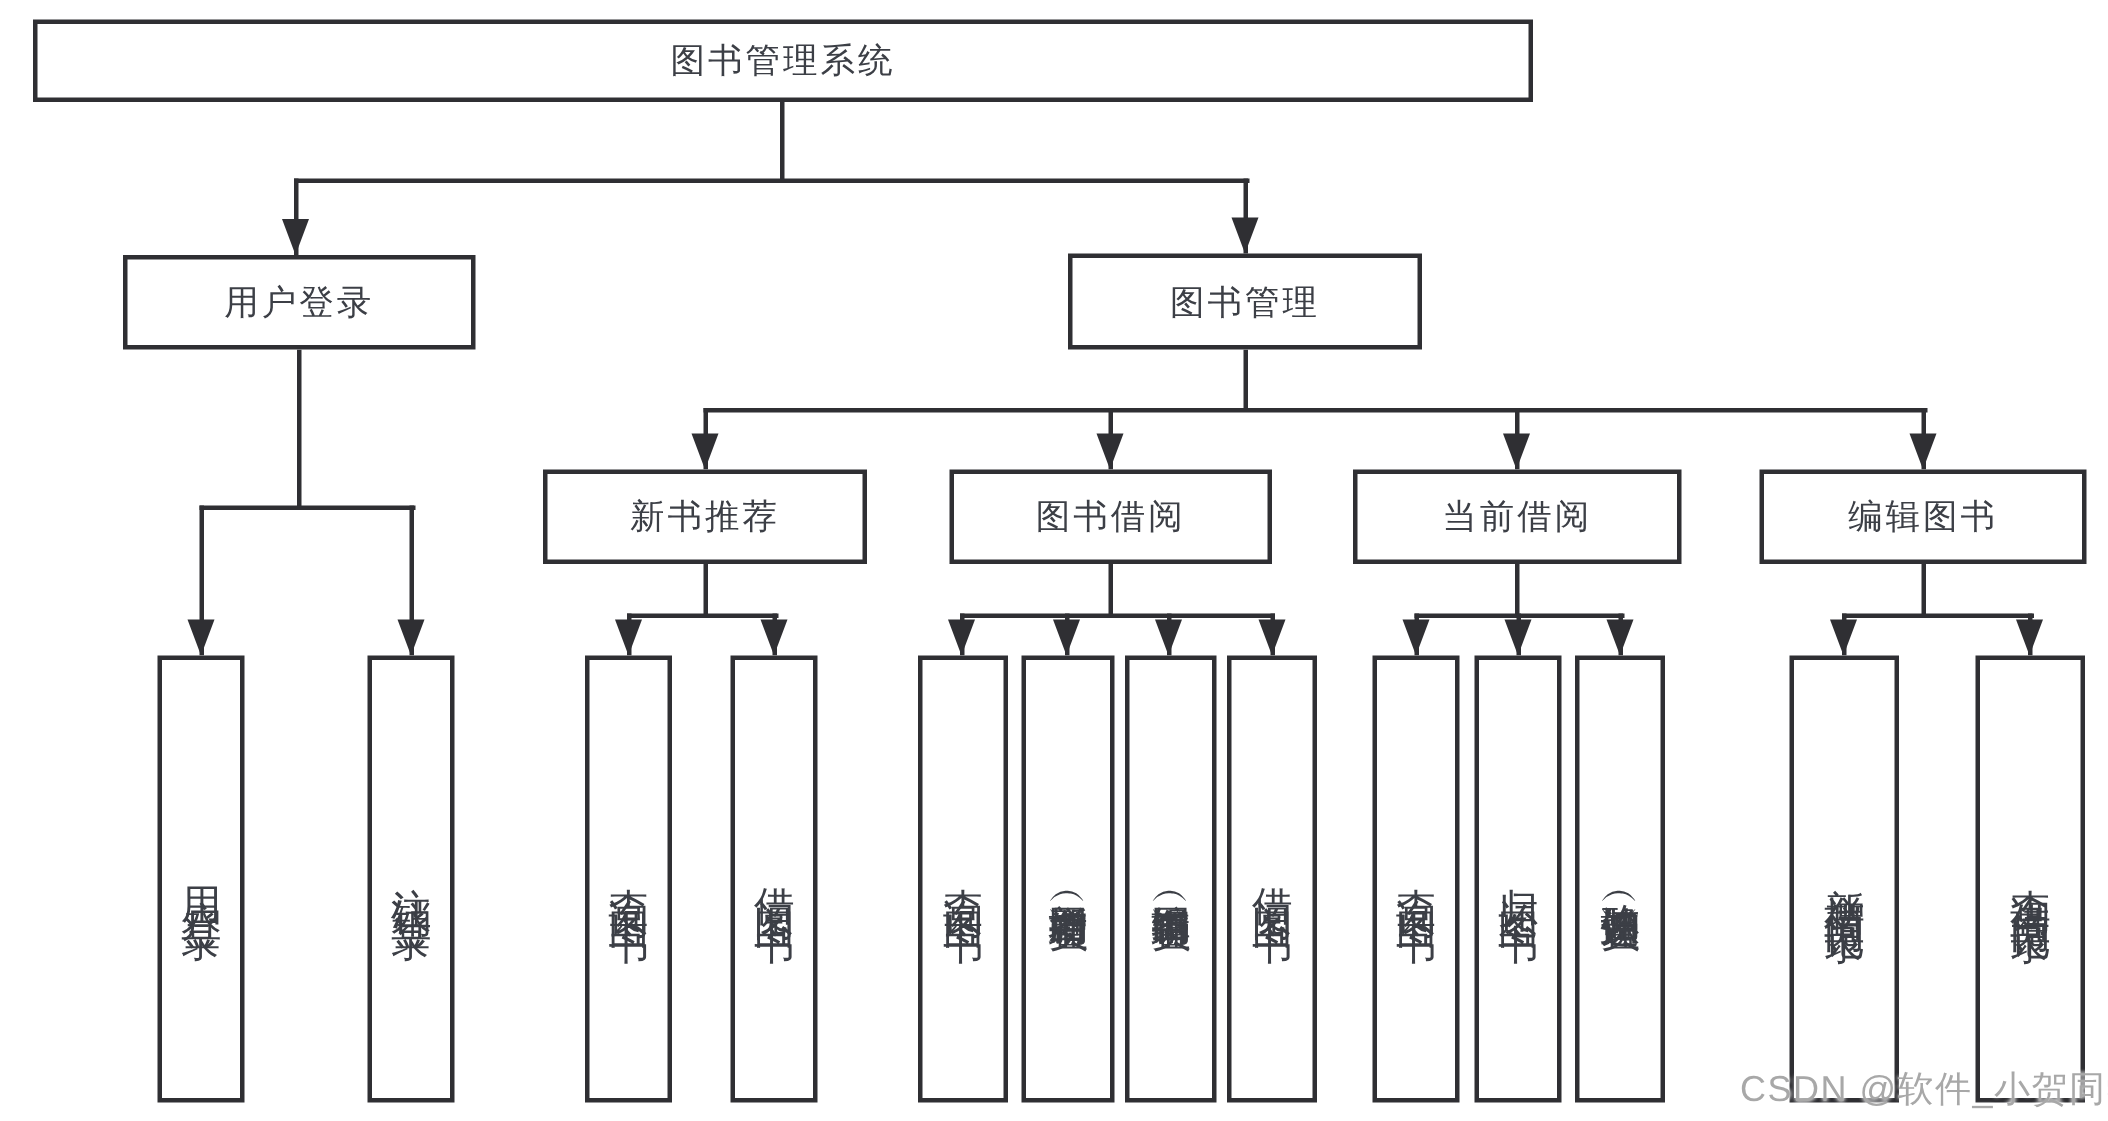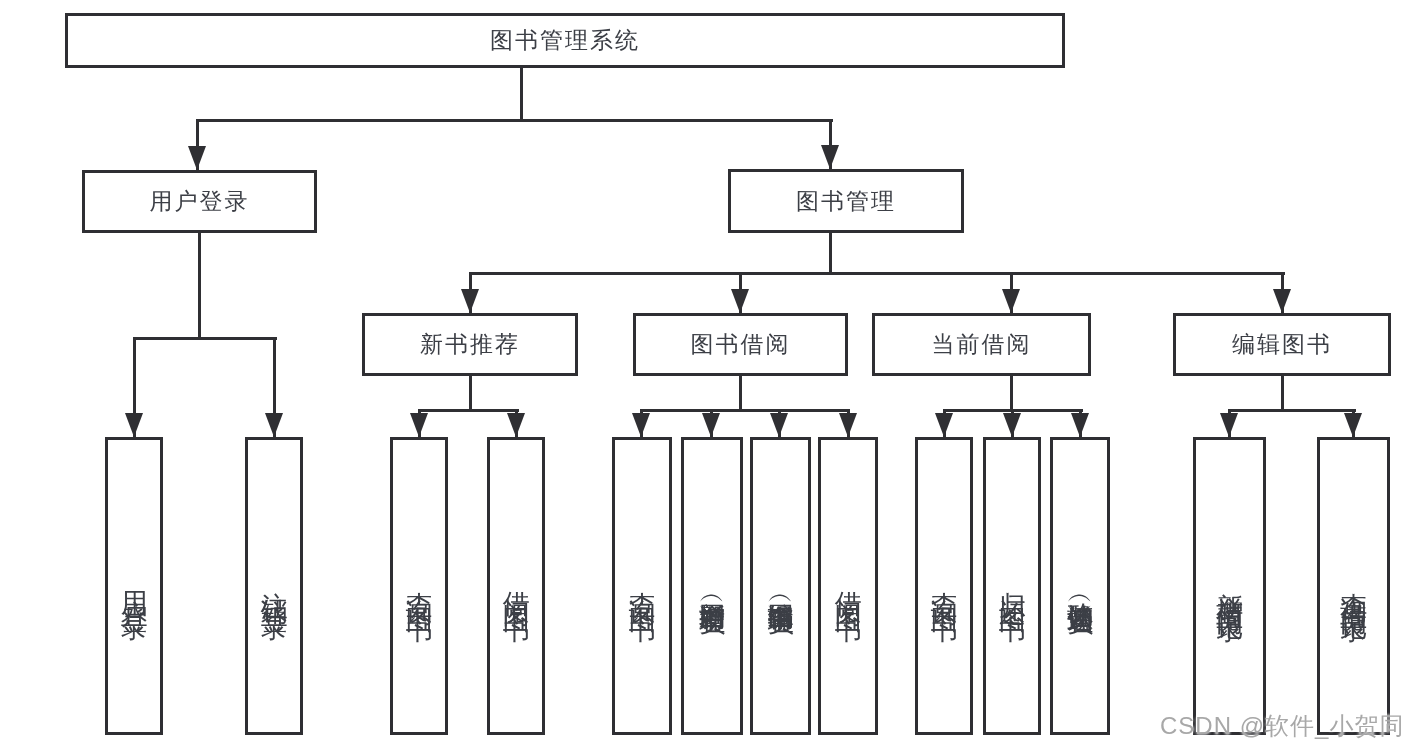--- a/index.html
+++ b/index.html
@@ -88,38 +88,38 @@
       <div class="carrow" style="left: 702px; top: 413px;"></div>
       <div class="carrow" style="left: 770px; top: 413px;"></div>
       <div class="carrow" style="left: 839px; top: 413px;"></div>
       <div class="carrow" style="left: 935px; top: 413px;"></div>
       <div class="carrow" style="left: 1003px; top: 413px;"></div>
       <div class="carrow" style="left: 1071px; top: 413px;"></div>
       <div class="carrow" style="left: 1220px; top: 413px;"></div>
       <div class="carrow" style="left: 1344px; top: 413px;"></div>
     </div>
 
-  <div class="box" style="left:22px;top:13px;width:1000px;height:55px;margin-left:43px;">
+  <div class="box" style="left:22px;top:13px;width:1000px;height:55px;">
     <span>图书管理系统</span>
   </div>
 
   <div class="box" style="left:82px;top:170px;width:235px;height:63px;">
     <span>用户登录</span>
   </div>
-  <div class="box" style="left:712px;top:169px;width:236px;height:64px;margin-left:16px;">
+  <div class="box" style="left:712px;top:169px;width:236px;height:64px;">
     <span>图书管理</span>
   </div>
 
   <div class="box" style="left:362px;top:313px;width:216px;height:63px;">
     <span>新书推荐</span>
   </div>
   <div class="box" style="left:633px;top:313px;width:215px;height:63px;">
     <span>图书借阅</span>
   </div>
-  <div class="box" style="left:872px;top:313px;width:219px;height:63px;">
+  <div class="box" style="left:902px;top:313px;width:219px;height:63px;">
     <span>当前借阅</span>
   </div>
   <div class="box" style="left:1173px;top:313px;width:218px;height:63px;">
     <span>编辑图书</span>
   </div>
 
   <div class="box" style="left:105px;top:437px;width:58px;height:298px;">
     <span class="vlabel">用户登录</span>
   </div>
   <div class="box" style="left:245px;top:437px;width:58px;height:298px;">

